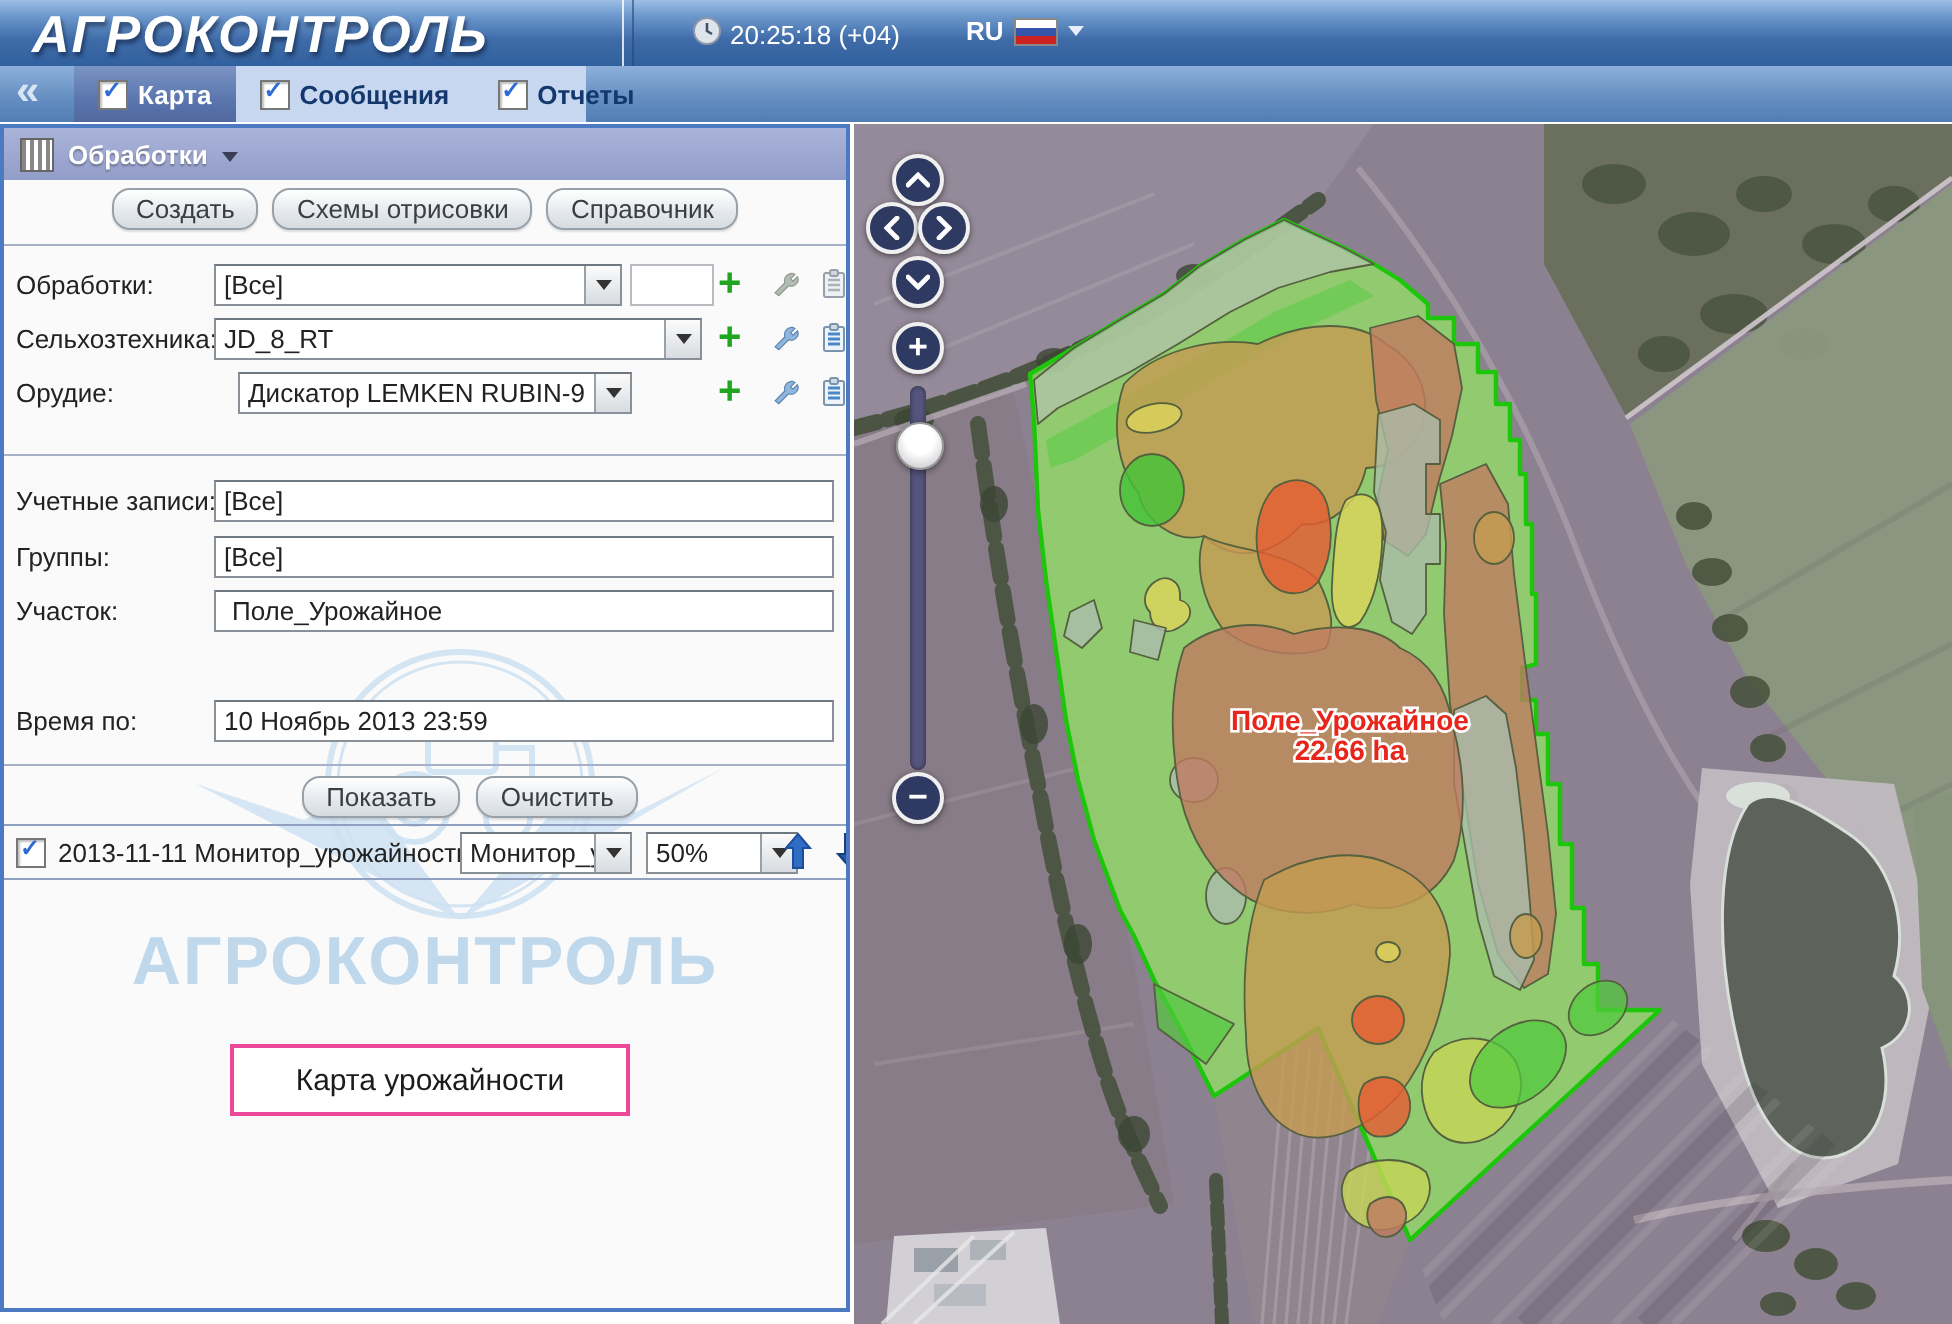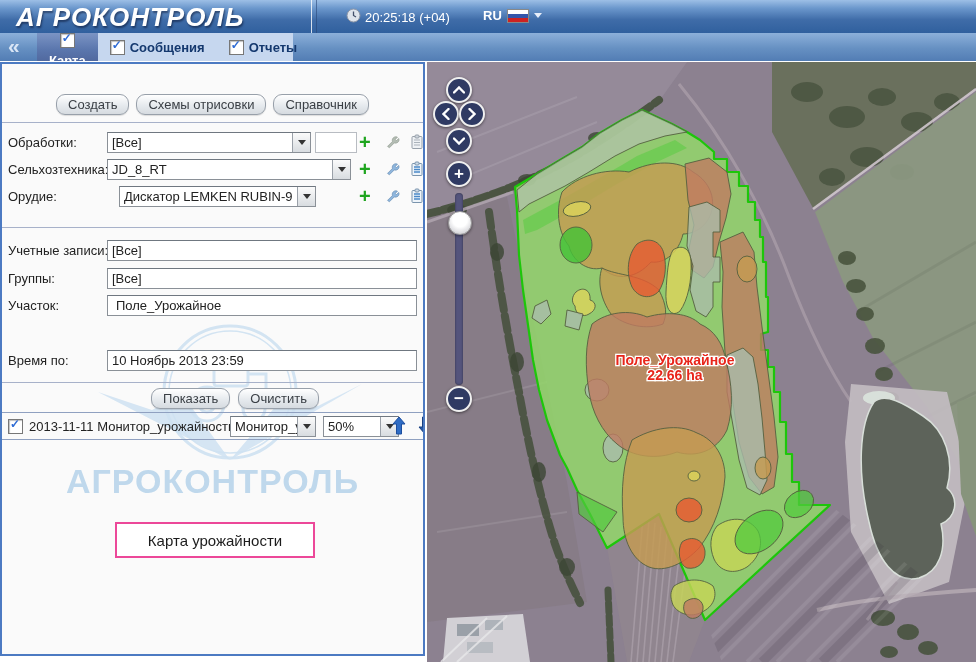--- a/index.html
+++ b/index.html
@@ -20,21 +20,21 @@
   .flag i{flex:1;}
   .flag .f-w{background:#fff;}.flag .f-b{background:#3355aa;}.flag .f-r{background:#cc2222;}
   .caret{width:0;height:0;border-left:4px solid transparent;border-right:4px solid transparent;border-top:5px solid #e8eefa;}
 
   
   .tabbar{position:absolute;left:0;top:33px;width:976px;height:28px;
     background:linear-gradient(180deg,#8cb0da 0%,#6690c2 55%,#527db4 100%);border-bottom:1px solid #fff;}
   .collapse{position:absolute;left:8px;top:0px;font-size:21px;font-weight:bold;color:#d9e5f5;cursor:pointer;line-height:26px;}
   .tabstrip{position:absolute;left:37px;top:0;width:256px;height:28px;background:#c6d7ef;display:flex;}
   .tab{display:flex;align-items:center;gap:5px;padding:0 12px;font-weight:bold;color:#14386e;cursor:pointer;}
-  .tab.active{background:linear-gradient(180deg,#7b94c4,#5a76ad 60%,#51699f);color:#fff;flex-direction:column;}
+  .tab.active{background:linear-gradient(180deg,#7b94c4,#5a76ad 60%,#51699f);color:#fff;}
   .cbx{width:13px;height:13px;background:#fff;border:1px solid #777;box-shadow:inset 1px 1px 1px rgba(0,0,0,.25);
        position:relative;flex:0 0 auto;}
   .cbx:after{content:"✓";position:absolute;left:1px;top:-3px;font-size:12px;font-weight:bold;color:#2e6bd4;}
 
   
   .panel{position:absolute;left:0;top:62px;width:425px;height:594px;box-sizing:border-box;
     border:2px solid #4c7ac2;background:#fafafa;overflow:hidden;}
   .panel-inner{position:absolute;left:0;top:0;width:421px;height:590px;}
   .panel-hdr{position:absolute;left:0;top:0;width:100%;height:26px;
     background:linear-gradient(180deg,#aab3d9,#929dc9);display:flex;align-items:center;gap:7px;padding-left:8px;box-sizing:border-box;}
@@ -142,20 +142,25 @@
         <rect x="212" y="100" width="34" height="22" rx="3"></rect>
         <path d="M246 110 h18 v14"></path>
       </g>
       <g fill="#cfe2f2" opacity="0.85">
         <path d="M96 128 L228 196 L180 130 L150 146 Z"></path>
         <path d="M360 120 L228 196 L286 128 L316 142 Z"></path>
       </g>
     </svg>
     <div class="wm-text">АГРОКОНТРОЛЬ</div>
 
+    <div class="panel-hdr">
+      <span class="panel-hdr-icon"></span>
+      <span class="panel-title">Обработки</span>
+      <span class="caret2"></span>
+    </div>
 
     <div class="toolbar">
       <button class="btn">Создать</button>
       <button class="btn">Схемы отрисовки</button>
       <button class="btn">Справочник</button>
     </div>
     <div class="sep" style="top:58px"></div>
 
     <div class="row" style="top:68px">
       <span class="lbl">Обработки:</span>

